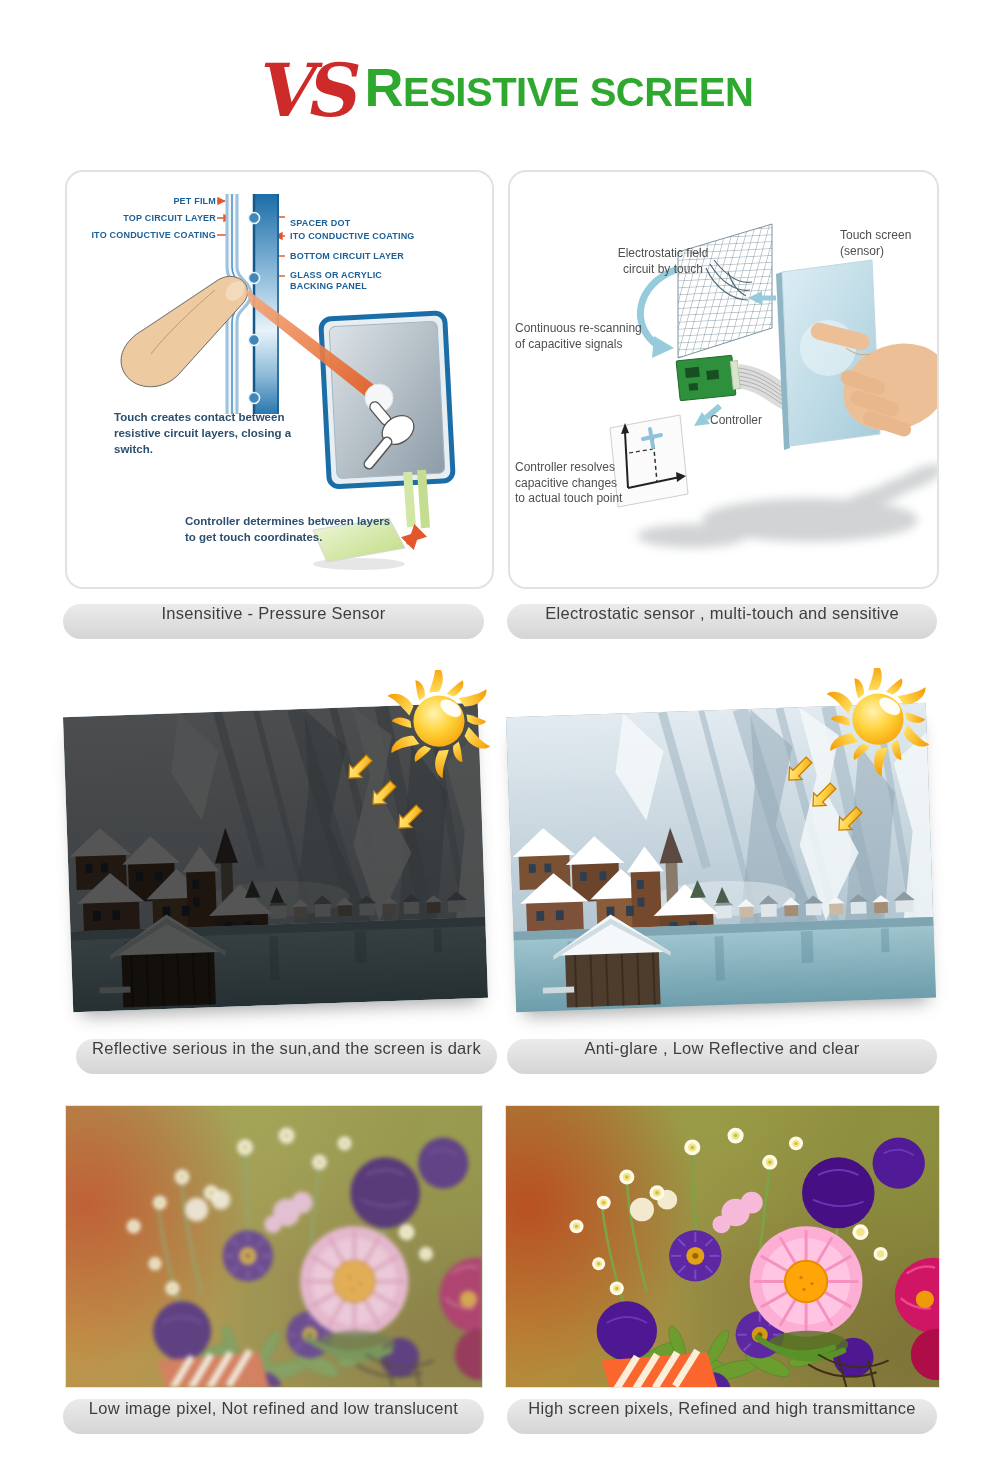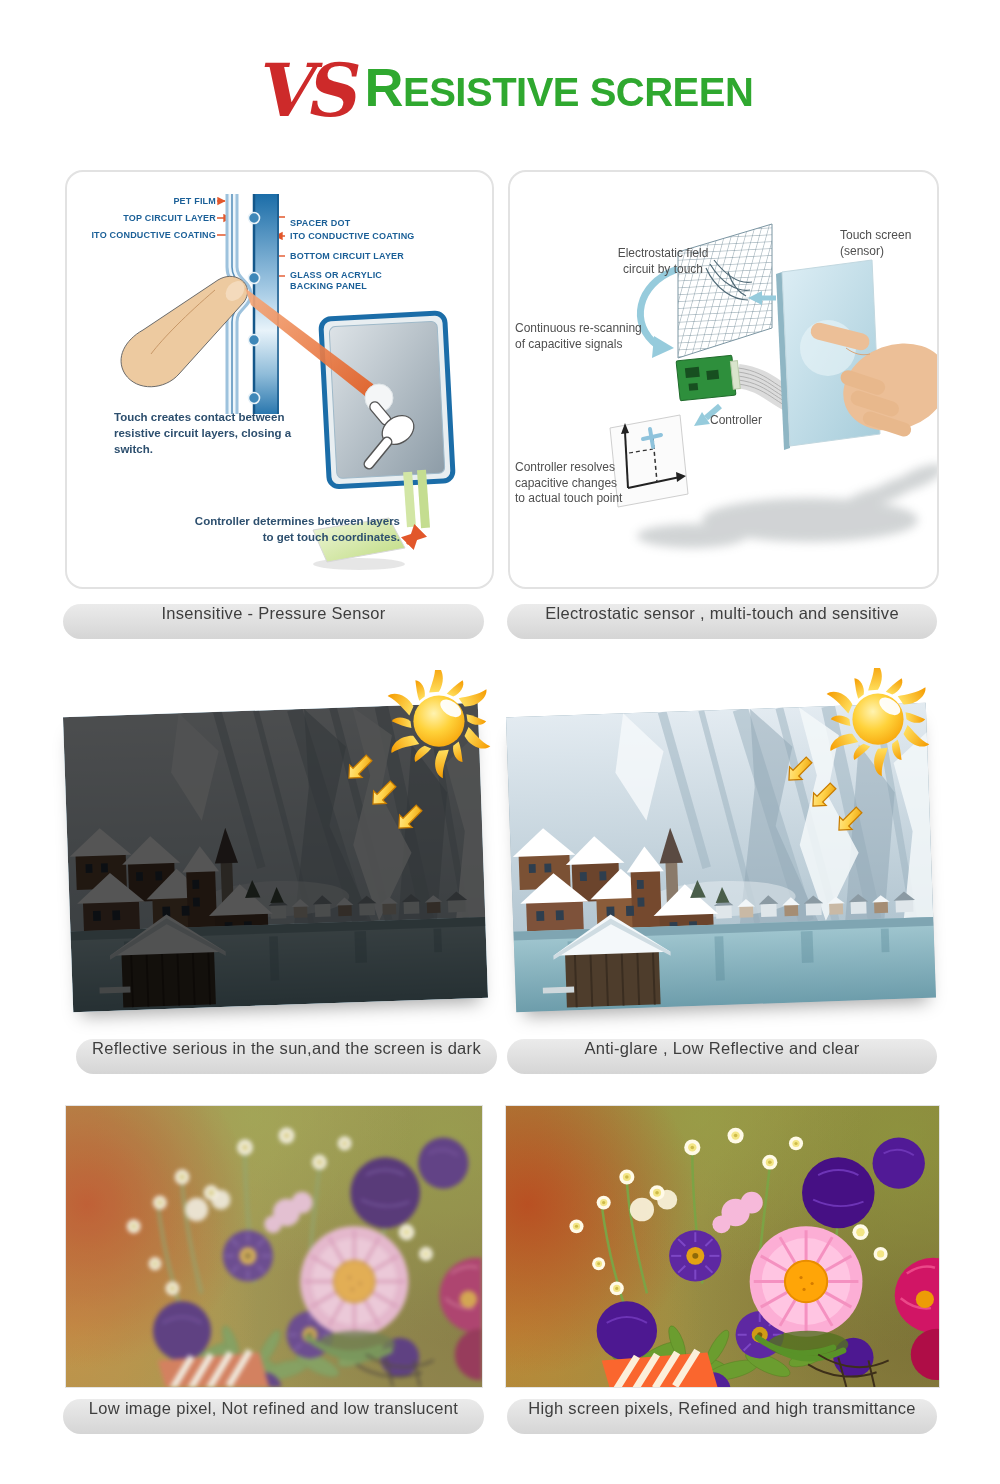--- a/index.html
+++ b/index.html
@@ -148,21 +148,21 @@
     </svg>
 
     <div class="dlab r" style="left:2px;top:24px;width:147px;">PET FILM</div>
     <div class="dlab r" style="left:2px;top:41px;width:147px;">TOP CIRCUIT LAYER</div>
     <div class="dlab r" style="left:2px;top:58px;width:147px;">ITO CONDUCTIVE COATING</div>
     <div class="dlab" style="left:223px;top:46px;width:140px;">SPACER DOT</div>
     <div class="dlab" style="left:223px;top:59px;width:150px;">ITO CONDUCTIVE COATING</div>
     <div class="dlab" style="left:223px;top:79px;width:150px;">BOTTOM CIRCUIT LAYER</div>
     <div class="dlab" style="left:223px;top:98px;width:105px;">GLASS OR ACRYLIC BACKING PANEL</div>
     <div class="dnote" style="left:47px;top:237px;width:185px;">Touch creates contact between resistive circuit layers, closing a switch.</div>
-    <div class="dnote" style="left:118px;top:341px;width:215px;text-align:right;">Controller determines between layers to get touch coordinates.</div>
+    <div class="dnote" style="left:118px;top:341px;width:215px;">Controller determines between layers to get touch coordinates.</div>
   </div>
 
   <div class="diagram-box box-right">
     <svg width="427" height="415" viewBox="0 0 427 415">
       <defs>
         <pattern id="mesh" width="7" height="7" patternUnits="userSpaceOnUse" patternTransform="skewX(-18) rotate(-3)">
           <path d="M0,0H7M0,0V7" stroke="#6b8593" stroke-width=".8" fill="none"></path>
         </pattern>
         <linearGradient id="panG" x1="0" y1="0" x2="1" y2="1">
           <stop offset="0" stop-color="#ddeef5"></stop>

